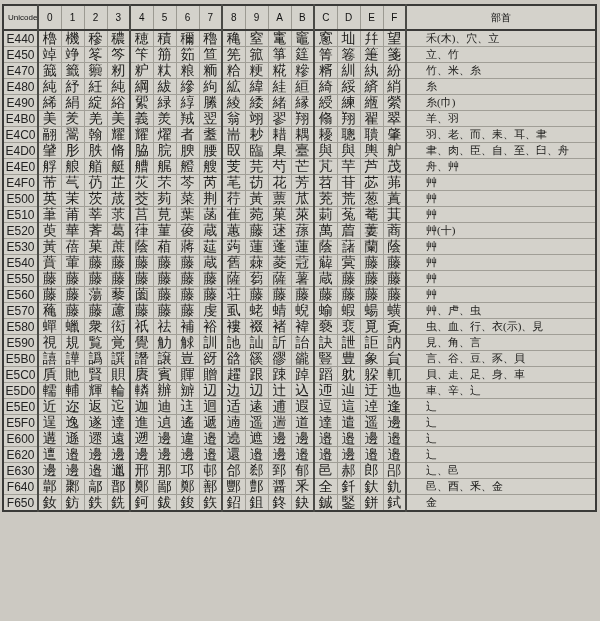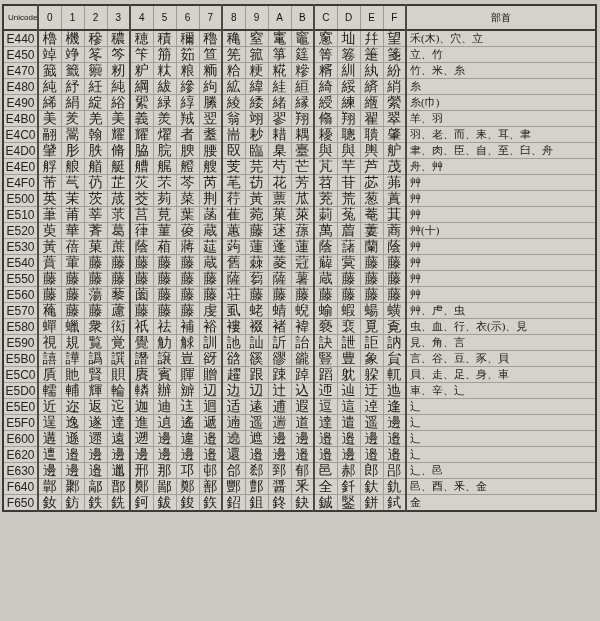--- a/index.html
+++ b/index.html
@@ -31,21 +31,21 @@
   }
   td.code{
     font-size:12px;color:#222;font-family:"Liberation Sans","DejaVu Sans",sans-serif;margin-top:32px;
   }
   td.cell{
     font-family:"Liberation Serif","DejaVu Serif",serif;
     font-size:14px;line-height:15px;
   }
   td.radical{
     font-family:"Liberation Serif","DejaVu Serif",serif;
-    font-size:11px;text-align:left;padding-left:3px;
+    font-size:11px;text-align:left;padding-left:19px;
   }
   
   .vsep{border-right:2px solid #4a4a46 !important;}
 </style>
 </head>
 <body>
 
 <div class="screen">
   <table class="codetable">
     <colgroup>

